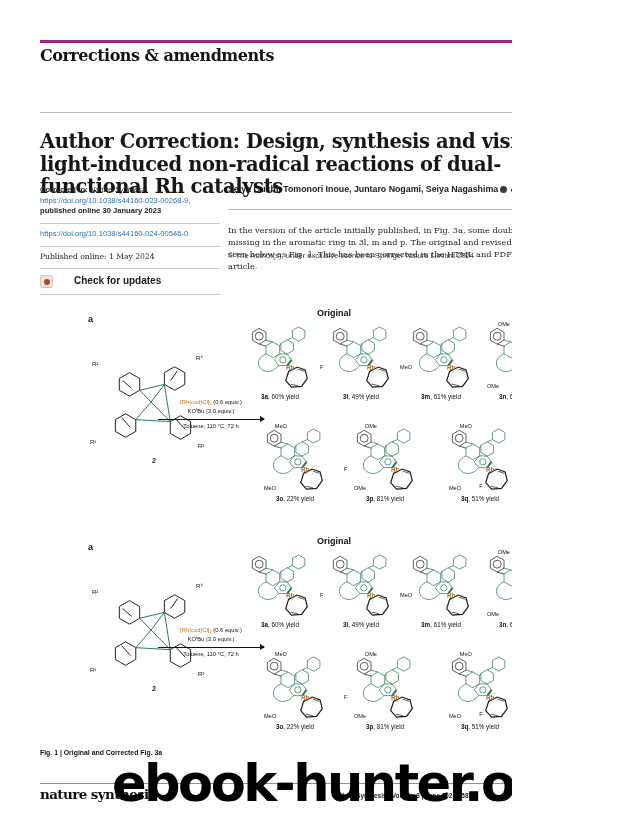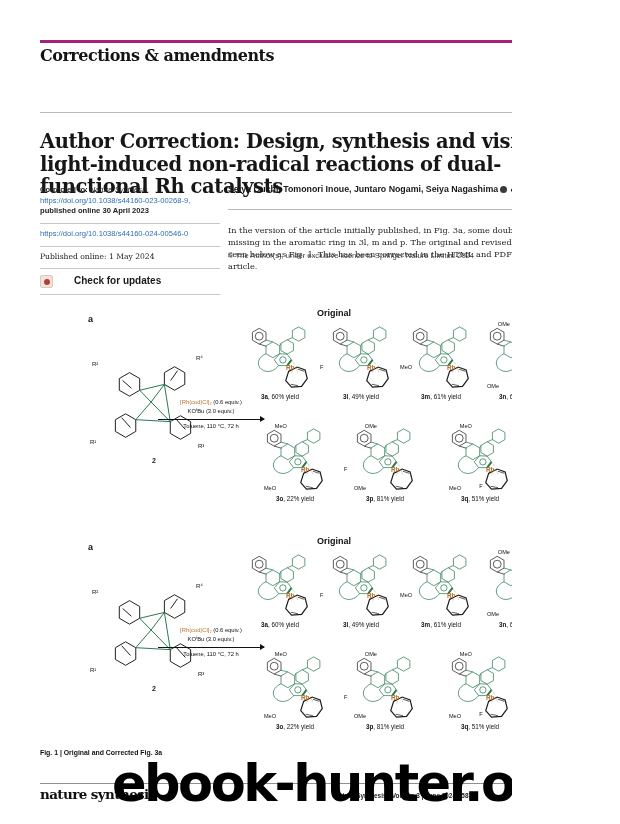--- a/index.html
+++ b/index.html
@@ -113,21 +113,21 @@
 
   <div class="rule-accent"></div>
   <div class="kicker">Corrections &amp; amendments</div>
   <div class="rule-top"></div>
   <h1 class="title">Author Correction: Design, synthesis and visible-light-induced non-radical reactions of dual-functional Rh catalysts</h1>
 
   <div class="leftcol">
     <div class="blk">
       <span class="lab-bold">Corrected to: </span><span class="journal-it">Nature Synthesis</span><br>
       <a class="doi" href="#">https://doi.org/10.1038/s44160-023-00268-9,</a><br>
-      <span class="pub-bold">published online 30 April 2023</span>
+      <span class="pub-bold">published online 30 January 2023</span>
     </div>
     <div class="lrule"></div>
     <div class="blk">
       <a class="doi" href="#">https://doi.org/10.1038/s44160-024-00546-0</a>
     </div>
     <div class="lrule"></div>
     <div class="blk">
       <span class="pubonline">Published online: 1 May 2024</span>
     </div>
     <div class="lrule"></div>

